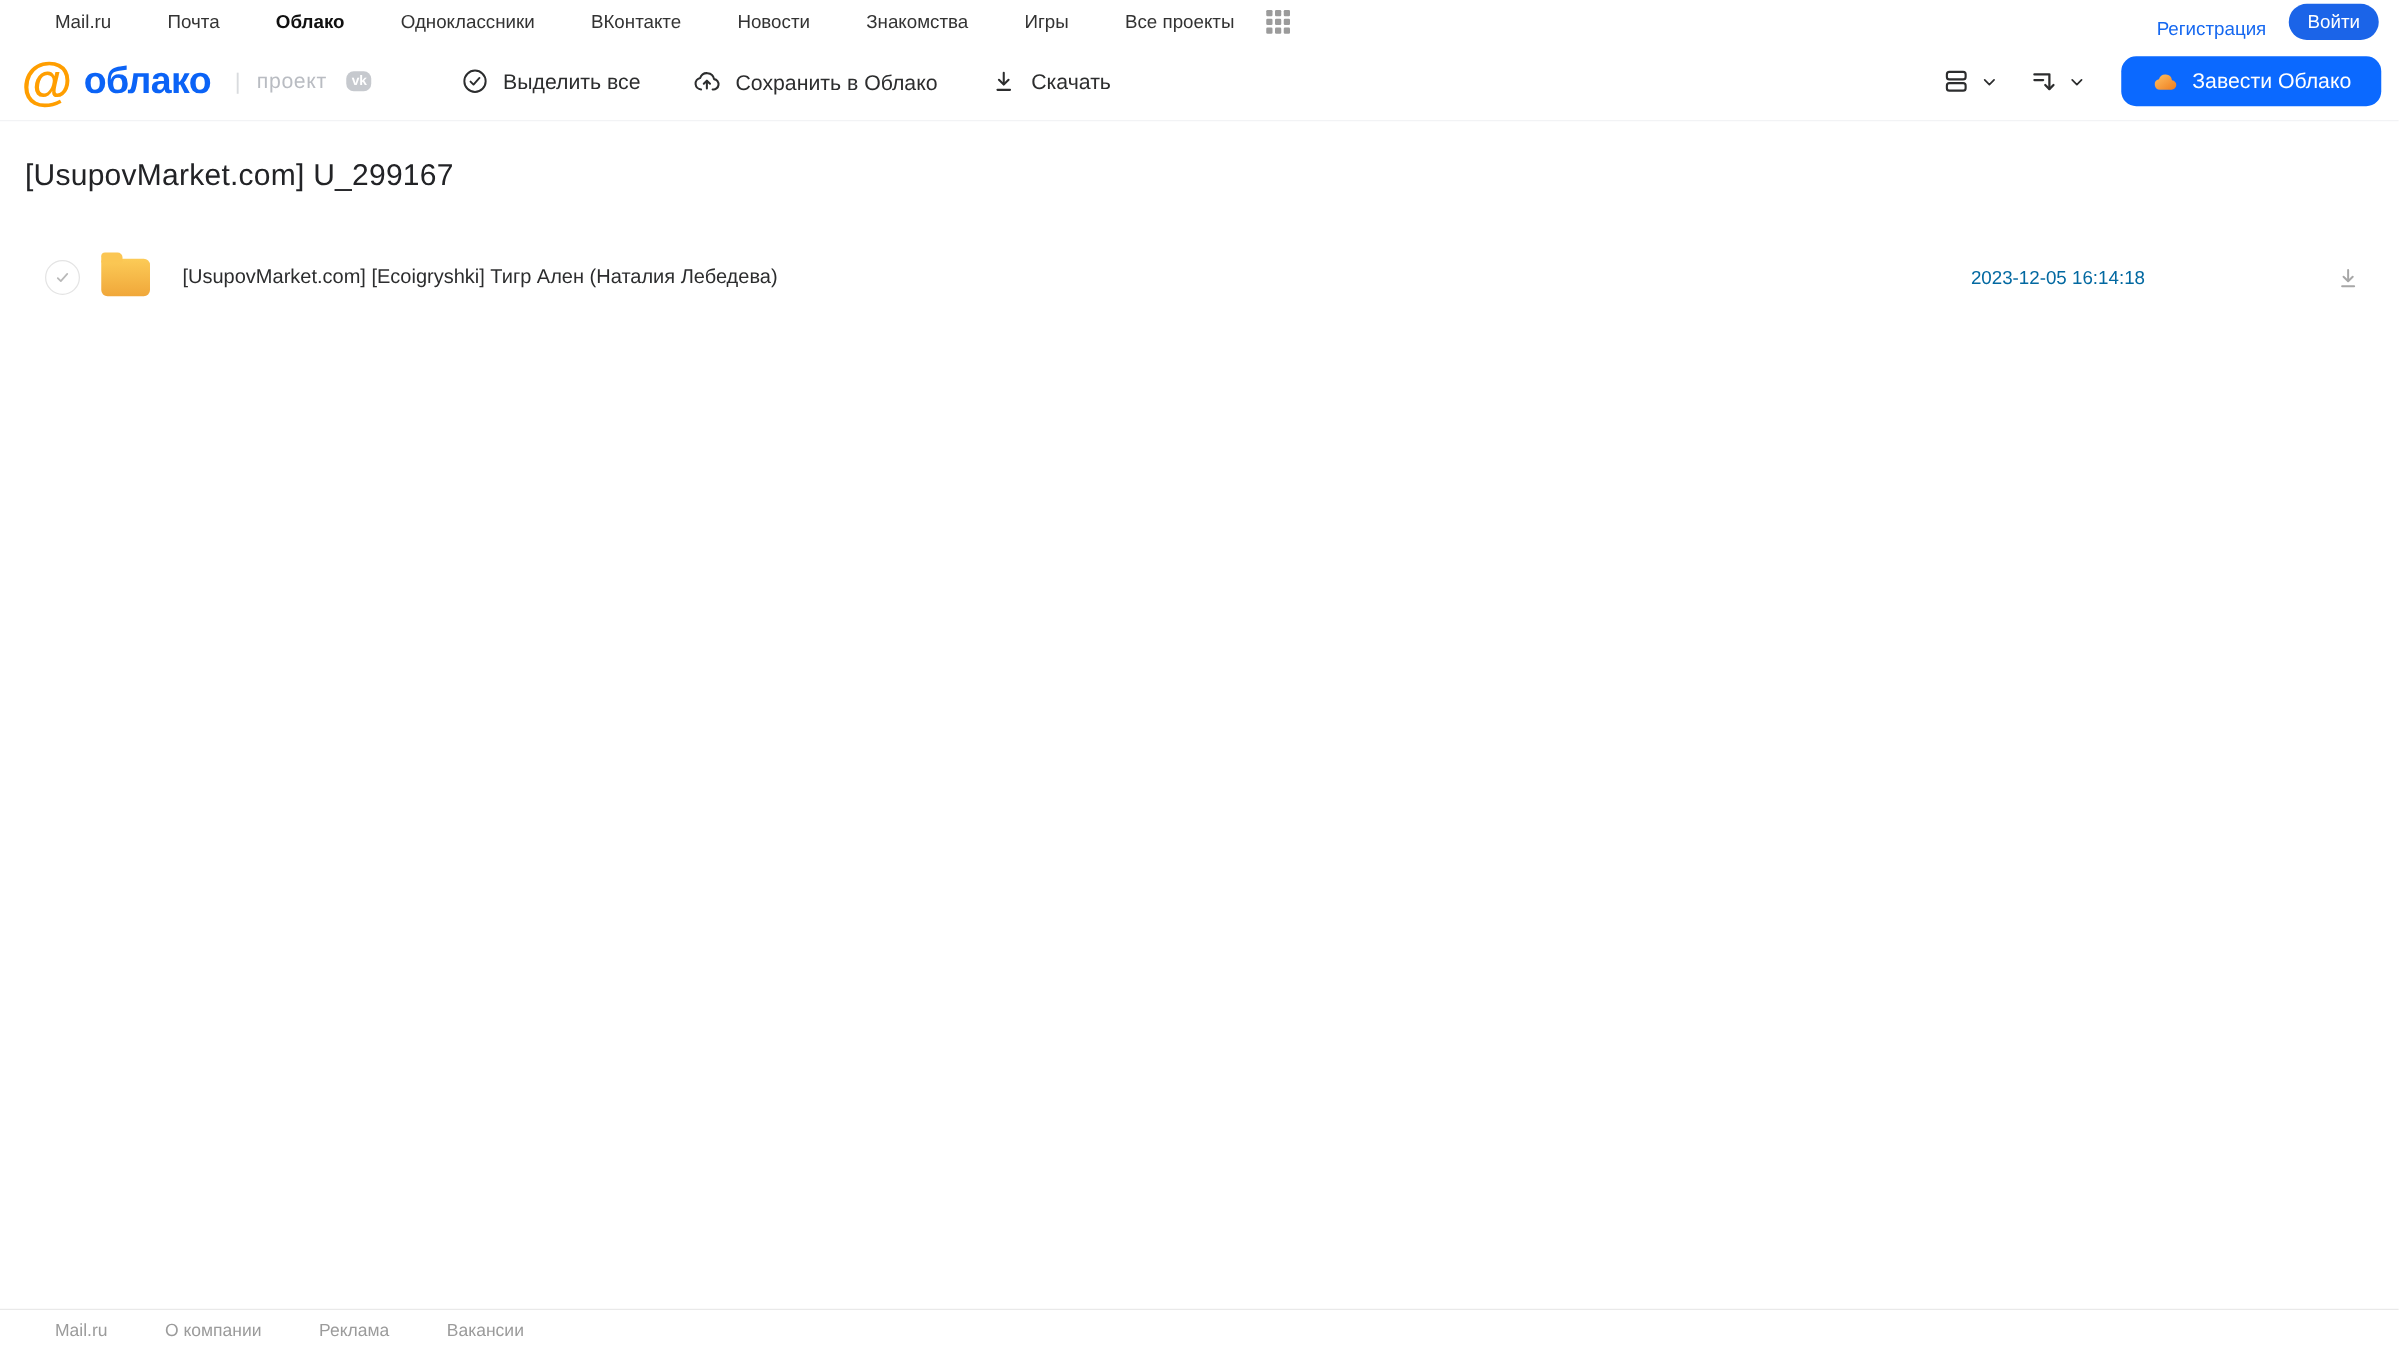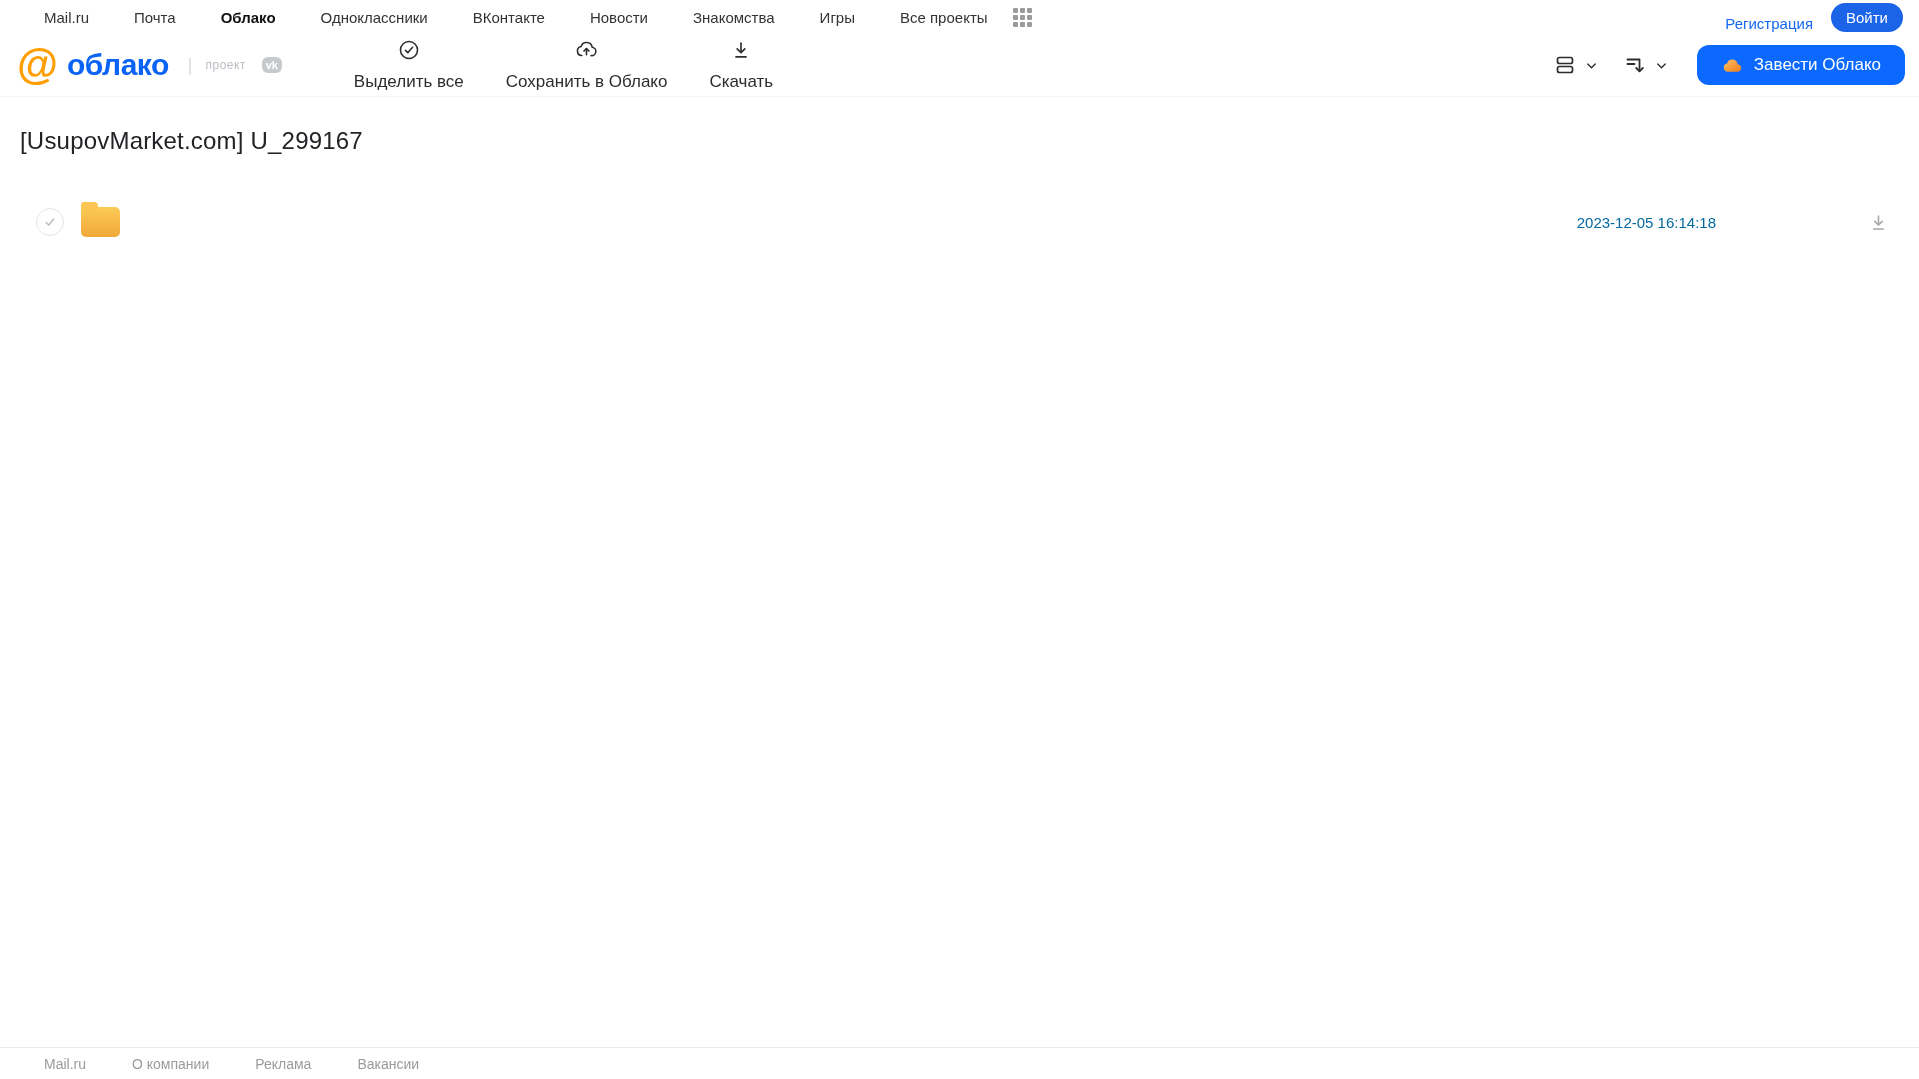--- a/index.html
+++ b/index.html
@@ -33,32 +33,31 @@
 
   
   .toolbar {
     display:flex; align-items:center; height:63px;
     padding:0 14px 0 17px; border-bottom:1px solid #f2f3f5;
   }
   .logo { display:flex; align-items:center; gap:9px; cursor:pointer; }
   .at-glyph { color:#ff9e00; font-size:42px; font-weight:700; line-height:40px; }
   .logo-text { color:#0b63f6; font-size:30px; font-weight:700; letter-spacing:-0.5px; }
   .logo-divider { color:#d9dbde; font-size:18px; margin:0 4px 0 10px; }
-  .project-label { color:#b9bcc2; font-size:12px; letter-spacing:0.5px; }
+  .project-label { color:#b9bcc2; font-size:17px; letter-spacing:0.5px; }
   .vk-badge {
     width:20px; height:16px; margin-left:7px; border-radius:6px;
     background:#c6c9ce; color:#fff; font-weight:700; font-size:11px;
     display:flex; align-items:center; justify-content:center;
   }
   .actions { display:flex; align-items:center; gap:42px; margin-left:72px; }
   .action {
-    display:flex; align-items:center; gap:11px;
+    display:flex; align-items:flex-end; gap:11px;
     font-size:17px; color:#2c2d2e; cursor:pointer; background:none; border:none;
     font-family:"Liberation Sans", sans-serif;
-    flex-direction:column;
   }
   .toolbar-right { margin-left:auto; display:flex; align-items:center; gap:24px; }
   .icon-dropdown { display:flex; align-items:center; gap:7px; cursor:pointer; color:#2c2d2e; }
   .cta-btn {
     display:flex; align-items:center; gap:10px; border:none; cursor:pointer;
     background:#0b69ff; color:#fff; font-size:17px;
     height:40px; padding:0 24px; border-radius:12px; margin-left:4px;
     font-family:"Liberation Sans", sans-serif;
   }
 
@@ -227,20 +226,21 @@
 
 <div class="file-row">
   <span class="row-checkbox">
     <span style="display:flex">
       <svg width="14" height="14" viewBox="0 0 24 24" fill="none" stroke="#b9b9b9" stroke-width="2.4" stroke-linecap="round" stroke-linejoin="round">
           <path d="M5.5 12.8l4.2 4.2 8.8-10"></path>
         </svg>
     </span>
   </span>
   <span class="folder-icon"></span>
+  <a class="file-name">[UsupovMarket.com] [Ecoigryshki] Тигр Ален (Наталия Лебедева)</a>
   <span class="file-date">2023-12-05 16:14:18</span>
   <span class="row-download">
     <svg width="21" height="21" viewBox="0 0 24 24" fill="none" stroke="#a7a7a7" stroke-width="1.8" stroke-linecap="round" stroke-linejoin="round">
       <path d="M12 4.5v10"></path>
         <path d="M7.8 10.7l4.2 4.2 4.2-4.2"></path>
         <path d="M6.5 19.5h11"></path>
     </svg>
   </span>
 </div>
 

